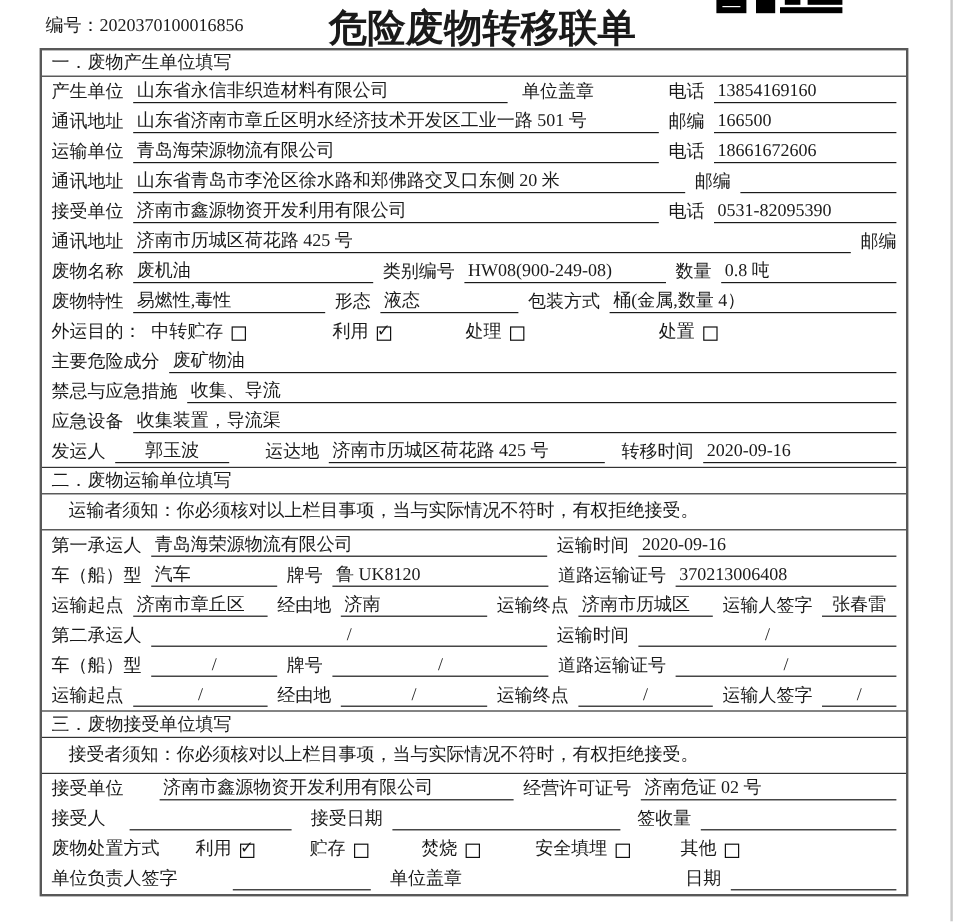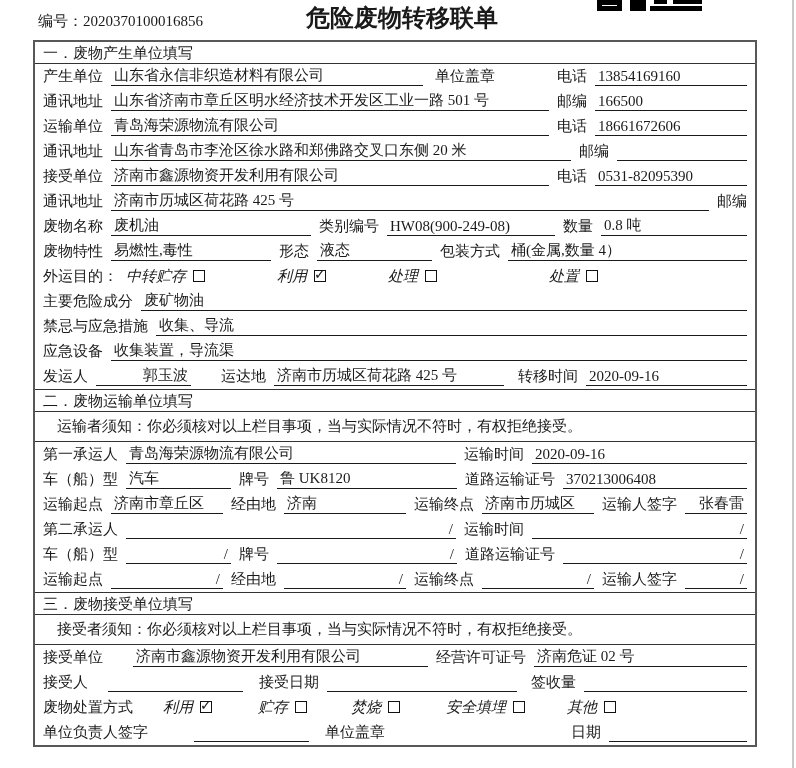--- a/index.html
+++ b/index.html
@@ -1,21 +1,21 @@
 <!DOCTYPE html>
 <html><head>
 <meta charset="utf-8">
 <style>
   * { box-sizing: border-box; margin: 0; padding: 0; }
   html,body { width: 796px; height: 768px; background: #fff; overflow: hidden; }
   body { position: relative; font-family: "Liberation Serif", "DejaVu Serif", serif; font-size: 15px; color: #1a1a1a; }
 
   .doc-no { position: absolute; left: 38px; top: 12px; white-space: nowrap; }
   .title  { position: absolute; left: 0; top: 2px; width: 712px; padding-left: 92px;
-            text-align: center; font-size: 24px; font-weight: bold;
+            text-align: center; font-size: 32px; font-weight: bold;
             font-family: "Liberation Sans", "DejaVu Sans", sans-serif; }
 
   .qr { position: absolute; left: 597px; top: 0; width: 106px; height: 11px; }
   .qr div { position: absolute; background: #000; }
   .q1 { left: 0; top: 0; width: 25px; height: 11px; background: #fff !important; border: 5px solid #000; }
   .q2 { left: 33px; top: 0; width: 16px; height: 11px; }
   .q3 { left: 53px; top: 6px; width: 52px; height: 5px; }
   .q4 { left: 57px; top: 0; width: 13px; height: 4px; }
   .q5 { left: 76px; top: 0; width: 29px; height: 4px; }
 
@@ -27,36 +27,36 @@
               border-bottom: 1px solid #333; }
   .bt { border-top: 1px solid #333; height: 23px; }
   .notice { height: 30px; line-height: 29px; padding: 0 22px; border-bottom: 1px solid #333; white-space: nowrap; }
 
   .row { display: flex; align-items: flex-end; height: 25px; padding: 0 8px 3px; }
   .row > * + * { margin-left: 8px; }
   .lbl { white-space: nowrap; flex: 0 0 auto; }
   .val { border-bottom: 1px solid #1a1a1a; padding: 0 3px; white-space: nowrap; overflow: hidden;
          min-height: 18px; flex: 0 0 auto; }
   .fill { flex: 1 1 auto; min-width: 0; }
-  .c { text-align: right; }
+  .c { text-align: center; }
   .sp { flex: 1 1 auto; }
   .spacer { border-bottom: none; }
 
   .w95{flex-basis:95px}.w105{flex-basis:105px}.w112{flex-basis:112px}.w115{flex-basis:115px}
   .w122{flex-basis:122px}.w130{flex-basis:130px}.w135{flex-basis:135px}.w152{flex-basis:152px}
   .w160{flex-basis:160px}.w168{flex-basis:168px}.w170{flex-basis:170px}.w180{flex-basis:180px}
   .w190{flex-basis:190px}.w200{flex-basis:200px}.w230{flex-basis:230px}.w295{flex-basis:295px}
   .w312{flex-basis:312px}.w330{flex-basis:330px}
 
   .ml12{margin-left:12px!important}.ml14{margin-left:14px!important}.ml16{margin-left:16px!important}
   .ml20{margin-left:20px!important}.ml30{margin-left:30px!important}.ml42{margin-left:42px!important}
   .ml44{margin-left:44px!important}.ml46{margin-left:46px!important}.ml62{margin-left:62px!important}
   .ml72{margin-left:72px!important}.ml112{margin-left:112px!important}
 
-  .opt { display: flex; align-items: center; flex: 0 0 auto; font-style: italic; }
+  .opt { display: flex; align-items: flex-end; flex: 0 0 auto; }
   .cb { width: 12px; height: 12px; border: 1px solid #111; margin-left: 7px; margin-bottom: 2px;
         position: relative; flex: 0 0 auto; }
   .cb[data-checked="true"]::before { content: "✓"; position: absolute; left: -1px; top: -5px;
         font-size: 14px; font-weight: bold; font-family: "DejaVu Sans", sans-serif; }
 
   .print-time { position: absolute; left: 38px; top: 772px; white-space: nowrap; }
 </style>
 </head>
 <body>
 

